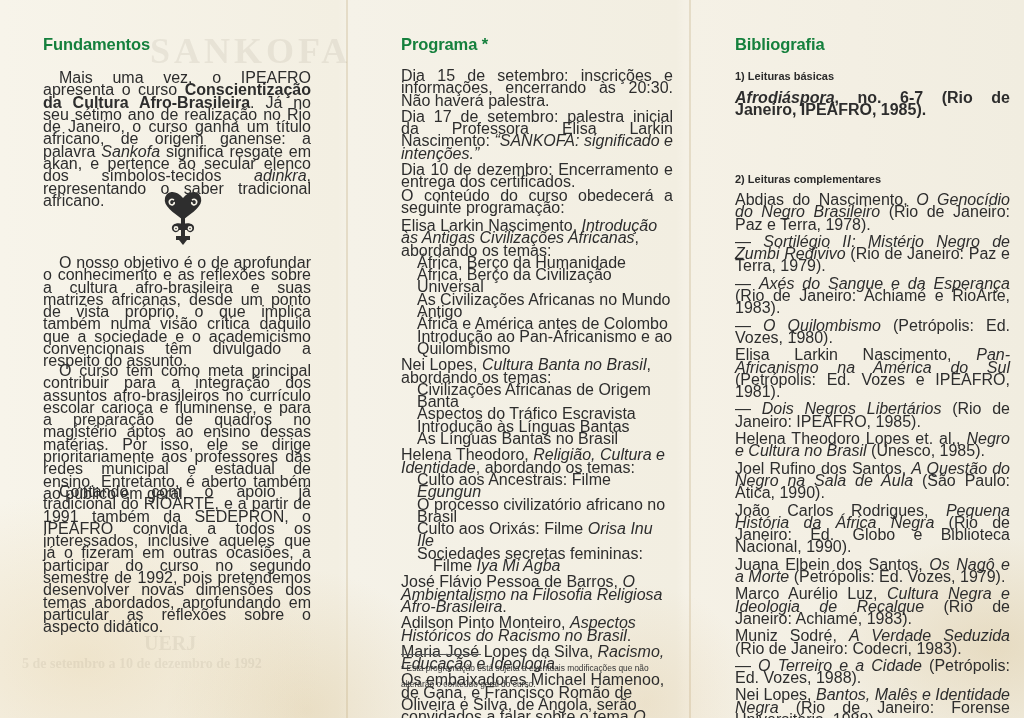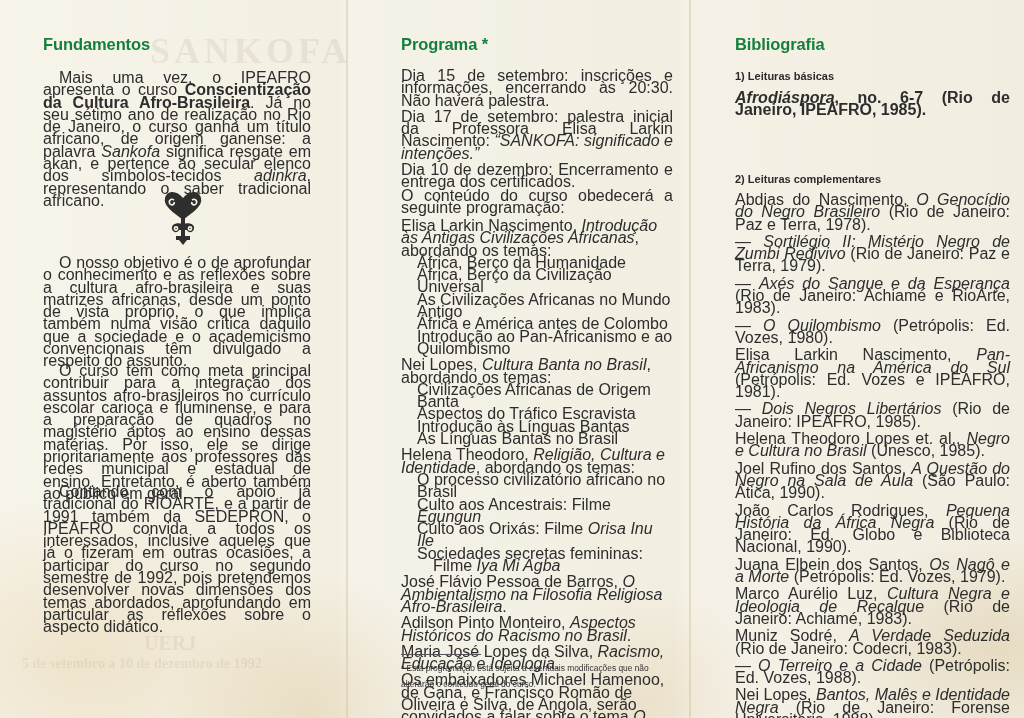--- a/index.html
+++ b/index.html
@@ -144,22 +144,22 @@
       <div class="topics">
         <p>Civilizações Africanas de Origem Banta</p>
         <p>Aspectos do Tráfico Escravista</p>
         <p>Introdução às Línguas Bantas</p>
         <p>As Línguas Bantas no Brasil</p>
       </div>
     </div>
     <div class="entry">
       <p><span>Helena Theodoro, </span><i>Religião, Cultura e Identidade</i><span>, abordando os temas:</span></p>
       <div class="topics">
+        <p><span>Culto aos Ancestrais: Filme </span><i>Egungun</i></p>
         <p>O processo civilizatório africano no Brasil</p>
-        <p><span>Culto aos Ancestrais: Filme </span><i>Egungun</i></p>
         <p><span>Culto aos Orixás: Filme </span><i>Orisa Inu Ile</i></p>
         <p>Sociedades secretas femininas:</p>
         <p class="sub"><span>Filme </span><i>Iya Mi Agba</i></p>
       </div>
     </div>
     <div class="entry">
       <p><span>José Flávio Pessoa de Barros, </span><i>O Ambientalismo na Filosofia Religiosa Afro-Brasileira</i><span>.</span></p>
     </div>
     <div class="entry">
       <p><span>Adilson Pinto Monteiro, </span><i>Aspectos Históricos do Racismo no Brasil</i><span>.</span></p>

